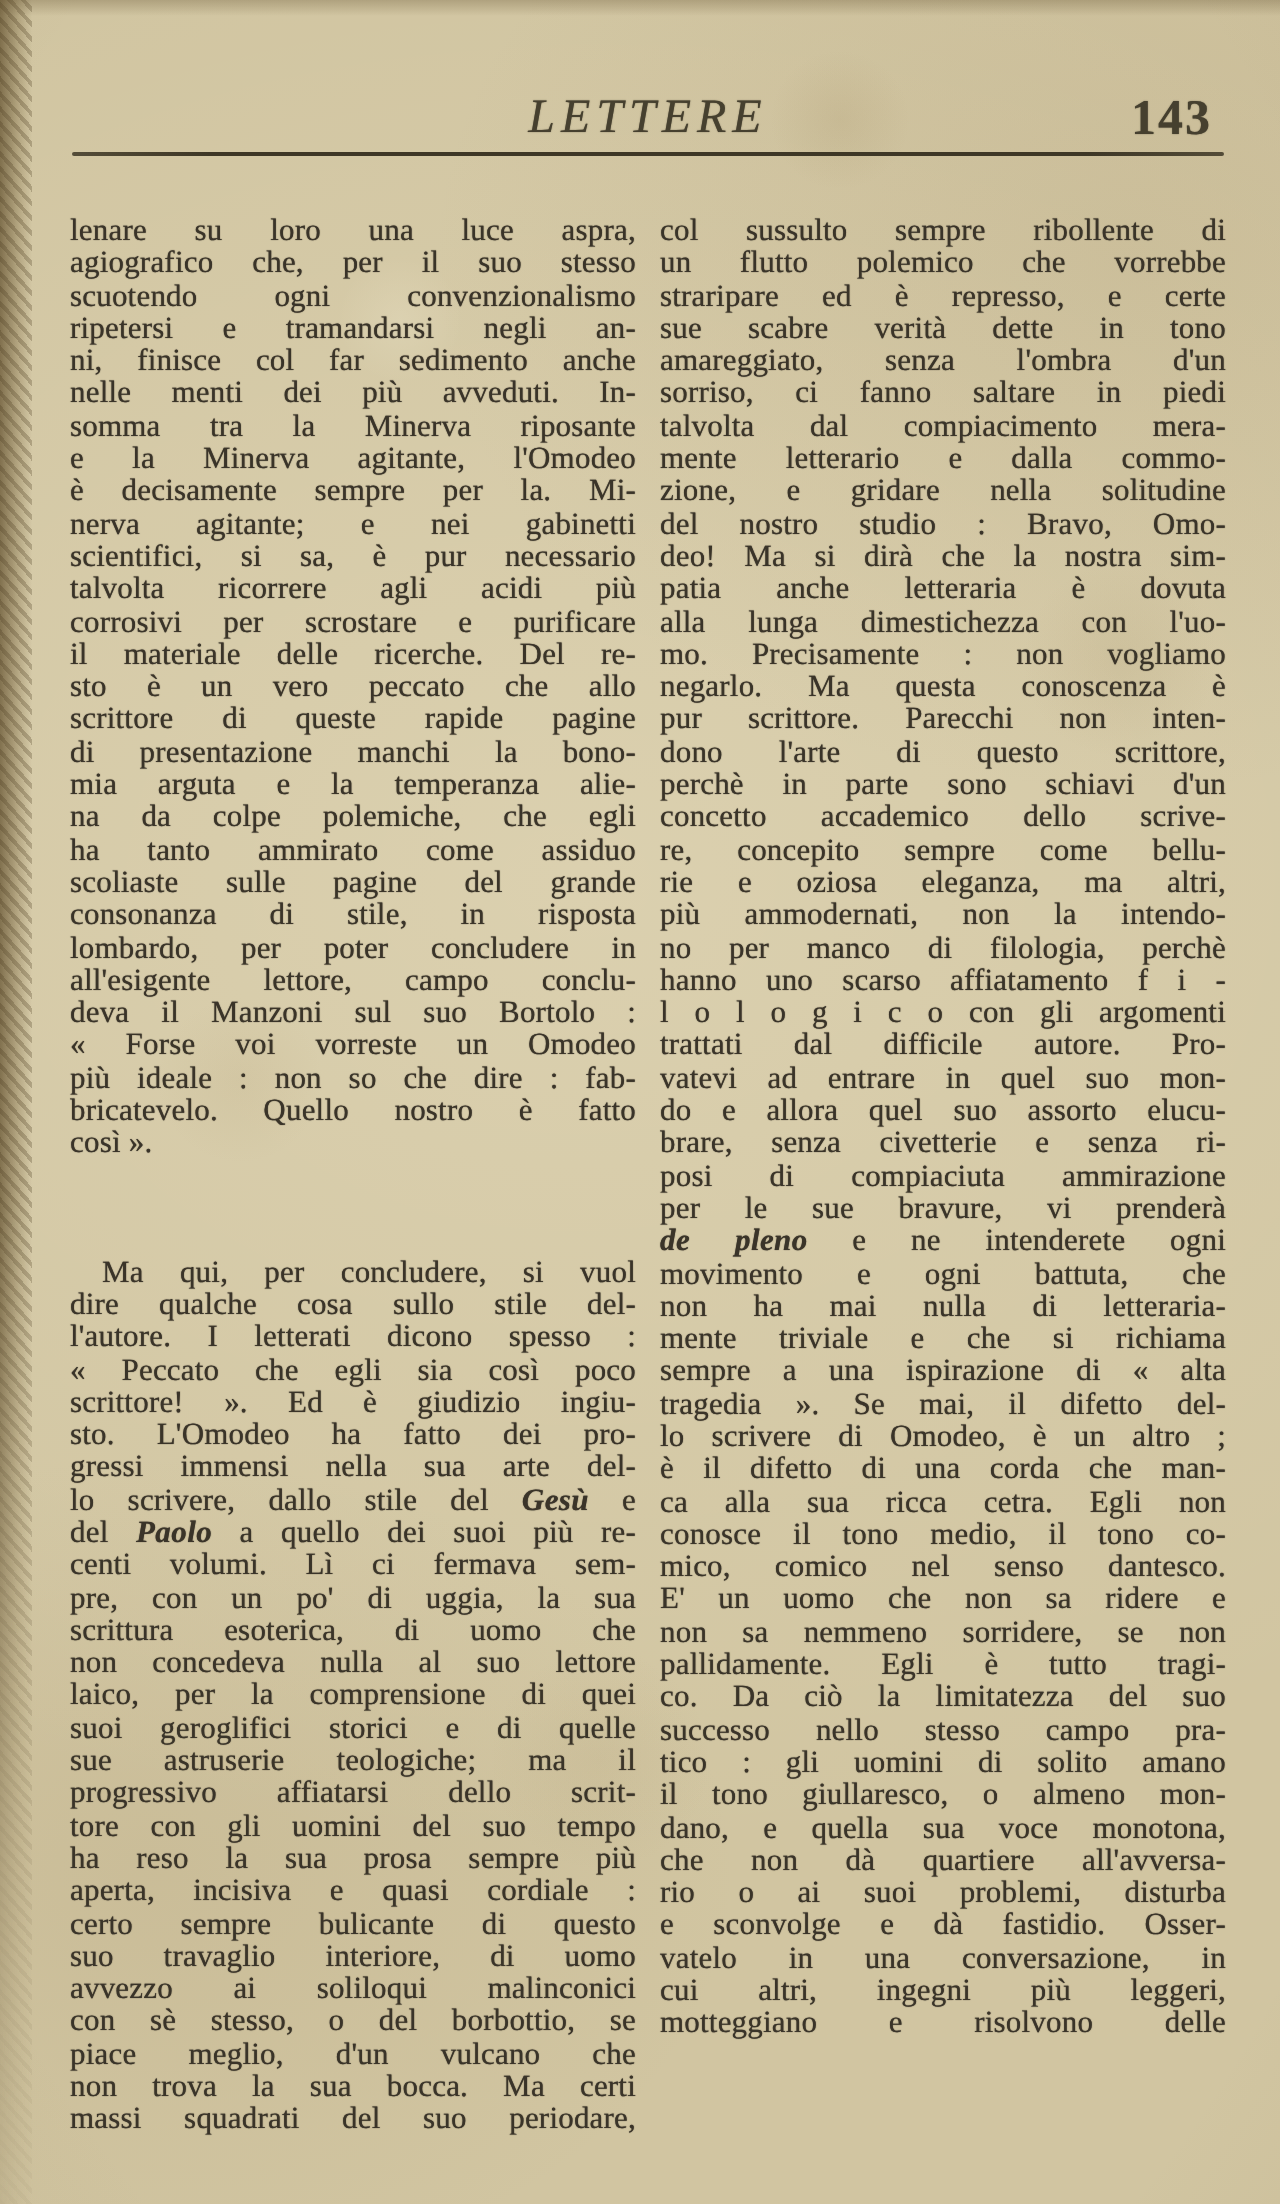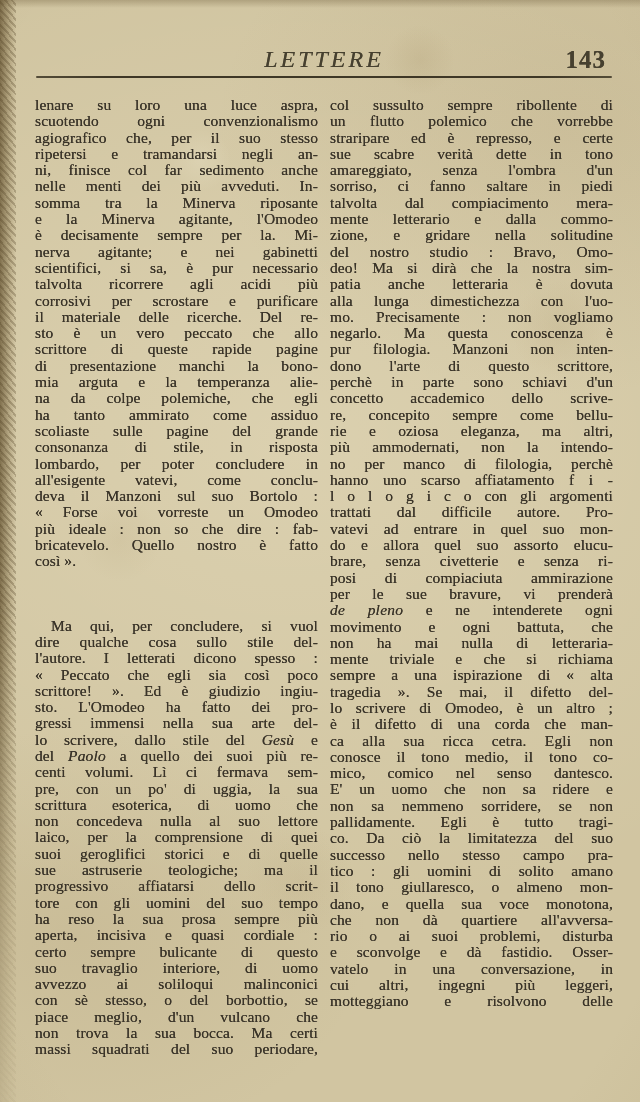--- a/index.html
+++ b/index.html
@@ -78,21 +78,21 @@
   .head-rule {
     position: absolute;
     left: 36px; top: 76px;
     width: 576px; height: 2px;
     background: linear-gradient(to right, rgba(62,55,38,0.85), #3e3726 12%, #3e3726 88%, rgba(62,55,38,0.85));
     border-radius: 1px;
   }
 
   .text-block {
     position: absolute;
-    left: 35px; top: 97px;
+    left: 35px; top: 108px;
     width: 578px;
     display: flex;
     gap: 12px;
     justify-content: flex-end;
   }
   .col {
     width: 283px;
     font-size: 15.5px;
     line-height: 16.3px;
     letter-spacing: 0.1px;
@@ -101,61 +101,61 @@
   }
   .line {
     text-align: justify;
     text-align-last: justify;
     white-space: normal;
     height: 16.3px;
     overflow: visible;
   }
   .line.no-just { text-align-last: left; }
   .line.indent  { padding-left: 16px; margin-top: 48px; }
-  .line i { letter-spacing: 0.2px; }
+  .line i { letter-spacing: 0.2px; font-weight: bold; }
 </style>
 </head>
 <body>
 
 <div class="page">
   <div class="edge-left"></div>
   <div class="edge-top"></div>
 
   <div class="running-head">
     <div class="head-title">LETTERE</div>
     <div class="head-page-num">143</div>
   </div>
   <div class="head-rule"></div>
 
   <div class="text-block">
     <div class="col">
         <div class="line">lenare su loro una luce aspra,</div>
+        <div class="line">agiografico che, per il suo stesso</div>
         <div class="line">scuotendo ogni convenzionalismo</div>
-        <div class="line">agiografico che, per il suo stesso</div>
         <div class="line">ripetersi e tramandarsi negli an-</div>
         <div class="line">ni, finisce col far sedimento anche</div>
         <div class="line">nelle menti dei più avveduti. In-</div>
         <div class="line">somma tra la Minerva riposante</div>
         <div class="line">e la Minerva agitante, l'Omodeo</div>
         <div class="line">è decisamente sempre per la. Mi-</div>
         <div class="line">nerva agitante; e nei gabinetti</div>
         <div class="line">scientifici, si sa, è pur necessario</div>
         <div class="line">talvolta ricorrere agli acidi più</div>
         <div class="line">corrosivi per scrostare e purificare</div>
         <div class="line">il materiale delle ricerche. Del re-</div>
         <div class="line">sto è un vero peccato che allo</div>
         <div class="line">scrittore di queste rapide pagine</div>
         <div class="line">di presentazione manchi la bono-</div>
         <div class="line">mia arguta e la temperanza alie-</div>
         <div class="line">na da colpe polemiche, che egli</div>
         <div class="line">ha tanto ammirato come assiduo</div>
         <div class="line">scoliaste sulle pagine del grande</div>
         <div class="line">consonanza di stile, in risposta</div>
         <div class="line">lombardo, per poter concludere in</div>
-        <div class="line">all'esigente vatevi, come conclu-</div>
+        <div class="line">all'esigente lettore, campo conclu-</div>
         <div class="line">deva il Manzoni sul suo Bortolo :</div>
         <div class="line">« Forse voi vorreste un Omodeo</div>
         <div class="line">più ideale : non so che dire : fab-</div>
         <div class="line">bricatevelo. Quello nostro è fatto</div>
         <div class="line no-just">così ».</div>
         <div class="line indent">Ma qui, per concludere, si vuol</div>
         <div class="line">dire qualche cosa sullo stile del-</div>
         <div class="line">l'autore. I letterati dicono spesso :</div>
         <div class="line">« Peccato che egli sia così poco</div>
         <div class="line">scrittore! ». Ed è giudizio ingiu-</div>
@@ -191,21 +191,21 @@
         <div class="line">sorriso, ci fanno saltare in piedi</div>
         <div class="line">talvolta dal compiacimento mera-</div>
         <div class="line">mente letterario e dalla commo-</div>
         <div class="line">zione, e gridare nella solitudine</div>
         <div class="line">del nostro studio : Bravo, Omo-</div>
         <div class="line">deo! Ma si dirà che la nostra sim-</div>
         <div class="line">patia anche letteraria è dovuta</div>
         <div class="line">alla lunga dimestichezza con l'uo-</div>
         <div class="line">mo. Precisamente : non vogliamo</div>
         <div class="line">negarlo. Ma questa conoscenza è</div>
-        <div class="line">pur filologia. Manzoni non inten-</div>
+        <div class="line">pur scrittore. Parecchi non inten-</div>
         <div class="line">dono l'arte di questo scrittore,</div>
         <div class="line">perchè in parte sono schiavi d'un</div>
         <div class="line">concetto accademico dello scrive-</div>
         <div class="line">re, concepito sempre come bellu-</div>
         <div class="line">rie e oziosa eleganza, ma altri,</div>
         <div class="line">più ammodernati, non la intendo-</div>
         <div class="line">no per manco di filologia, perchè</div>
         <div class="line">hanno uno scarso affiatamento f i -</div>
         <div class="line">l o l o g i c o con gli argomenti</div>
         <div class="line">trattati dal difficile autore. Pro-</div>

